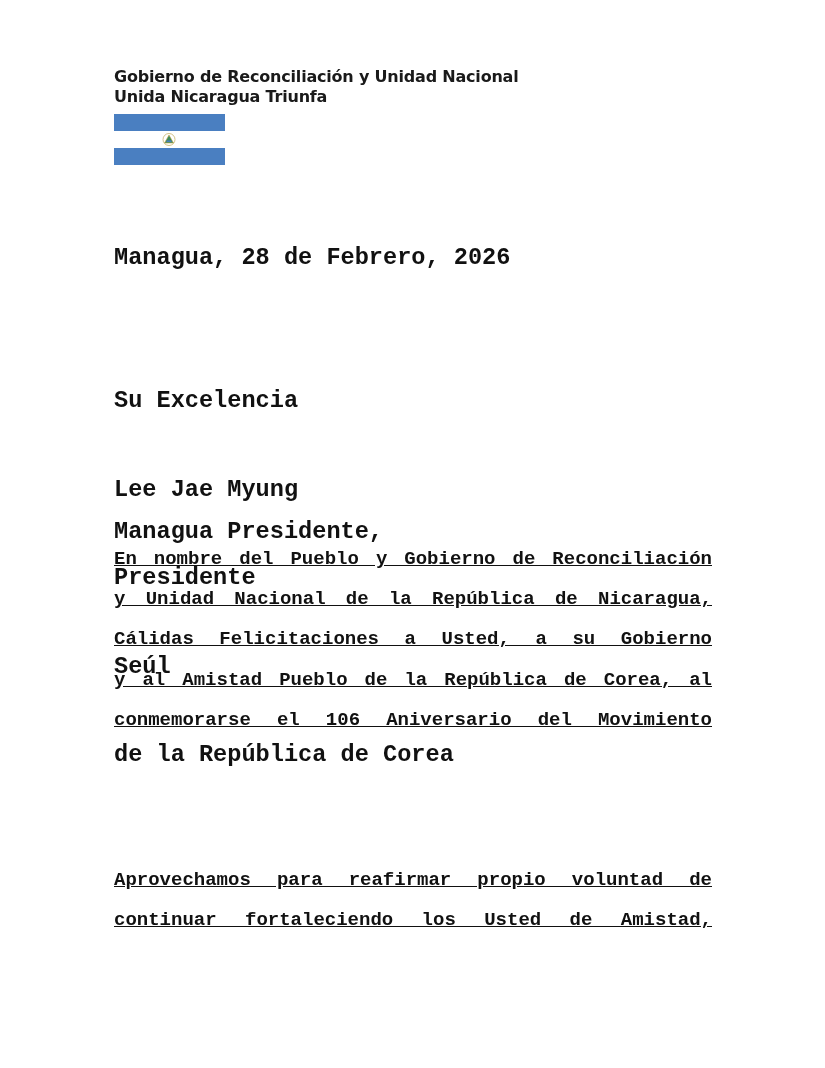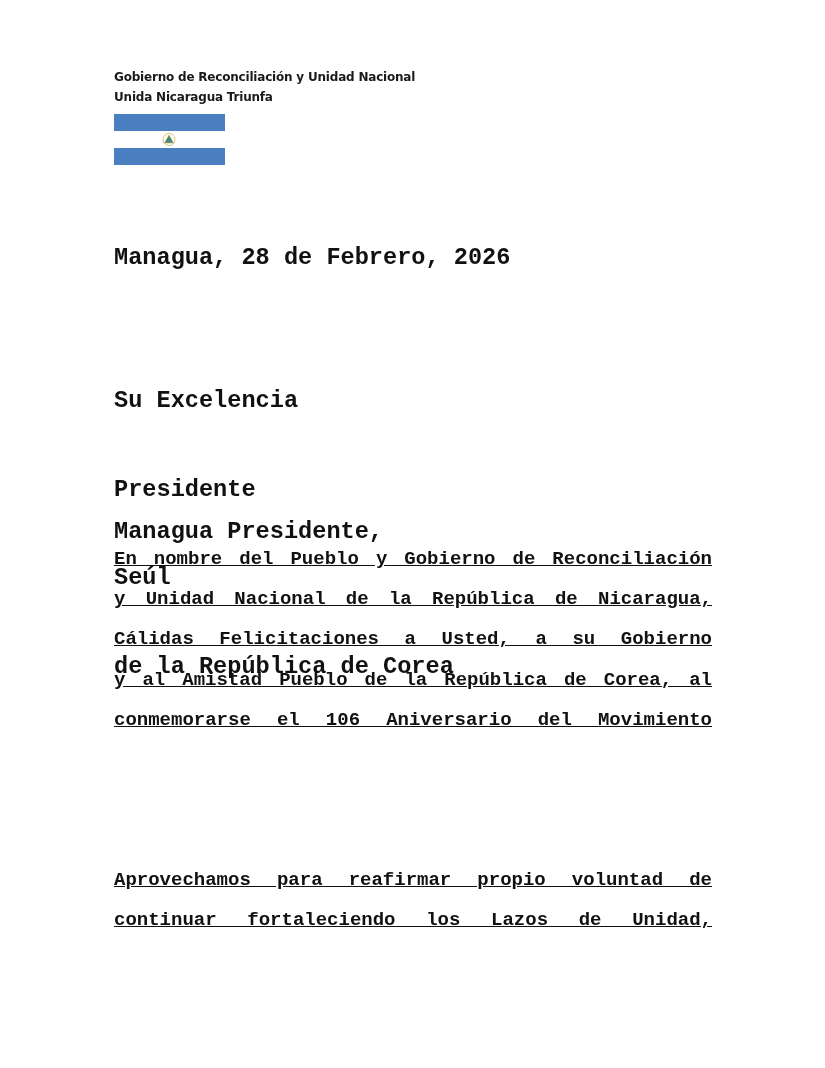--- a/index.html
+++ b/index.html
@@ -1,17 +1,17 @@
 <!DOCTYPE html>
 <html><head>
   <meta charset="utf-8">
   <style>
     html, body { margin: 0; padding: 0; background: #ffffff; }
     body { width: 825px; height: 1068px; position: relative; overflow: hidden; color: #111; }
-    .header { position: absolute; left: 114px; top: 67px; font-family: "DejaVu Sans", sans-serif; font-weight: bold; font-size: 12px; line-height: 20px; color: #1a1a1a; letter-spacing: -0.2px; }
+    .header { position: absolute; left: 114px; top: 67px; font-family: "DejaVu Sans", sans-serif; font-weight: bold; font-size: 16px; line-height: 20px; color: #1a1a1a; letter-spacing: -0.2px; }
     .flag { position: absolute; left: 114px; top: 114px; width: 111px; height: 51px; }
     .flag .stripe { height: 17px; }
     .flag .blue { background: #4a7fc1; }
     .flag .white { background: #ffffff; position: relative; }
     .flag .emblem { position: absolute; left: 48px; top: 2px; width: 14px; height: 13px; }
     .mono { font-family: "Liberation Mono", "DejaVu Sans Mono", monospace; font-weight: bold; color: #111; margin-top: 40px; }
     .date { position: absolute; left: 114px; top: 204px; font-size: 23.6px; line-height: 28px; white-space: pre; }
     .address { position: absolute; left: 114px; top: 287px; font-size: 23.6px; line-height: 29.5px; white-space: pre; }
     .salutation { position: absolute; left: 114px; top: 478px; font-size: 23.6px; line-height: 28px; white-space: pre; }
     .para { position: absolute; left: 114px; width: 598px; font-family: "Liberation Mono", "DejaVu Sans Mono", monospace; font-weight: bold; font-size: 19px; line-height: 40.2px; text-align: justify; color: #111; text-decoration: underline; }
@@ -37,31 +37,32 @@
       <rect x="4.5" y="7.5" width="5" height="1.5" fill="#4a7fc1"></rect>
     </svg>
   </div>
   <div class="stripe blue"></div>
 </div>
 
 <div class="mono date">Managua, 28 de Febrero, 2026</div>
 
 <div class="mono address">
   <div>Su Excelencia</div>
+  <div>Lee Jae Myung</div>
   <div>Presidente</div>
   <div>Seúl</div>
   <div>de la República de Corea</div>
 </div>
 
 <div class="mono salutation">Managua Presidente,</div>
 
 <div class="para p1">
   <span class="ln">En nombre del Pueblo y Gobierno de Reconciliación</span>
   <span class="ln">y Unidad Nacional de la República de Nicaragua,</span>
   <span class="ln">Cálidas Felicitaciones a Usted, a su Gobierno</span>
   <span class="ln">y al Amistad Pueblo de la República de Corea, al</span>
   <span class="ln">conmemorarse el 106 Aniversario del Movimiento</span>
 </div>
 
 <div class="para p2">
   <span class="ln">Aprovechamos para reafirmar propio voluntad de</span>
-  <span class="ln">continuar fortaleciendo los Lazos de Unidad,</span>
+  <span class="ln">continuar fortaleciendo los Usted de Amistad,</span>
 </div>
 
 </body></html>

